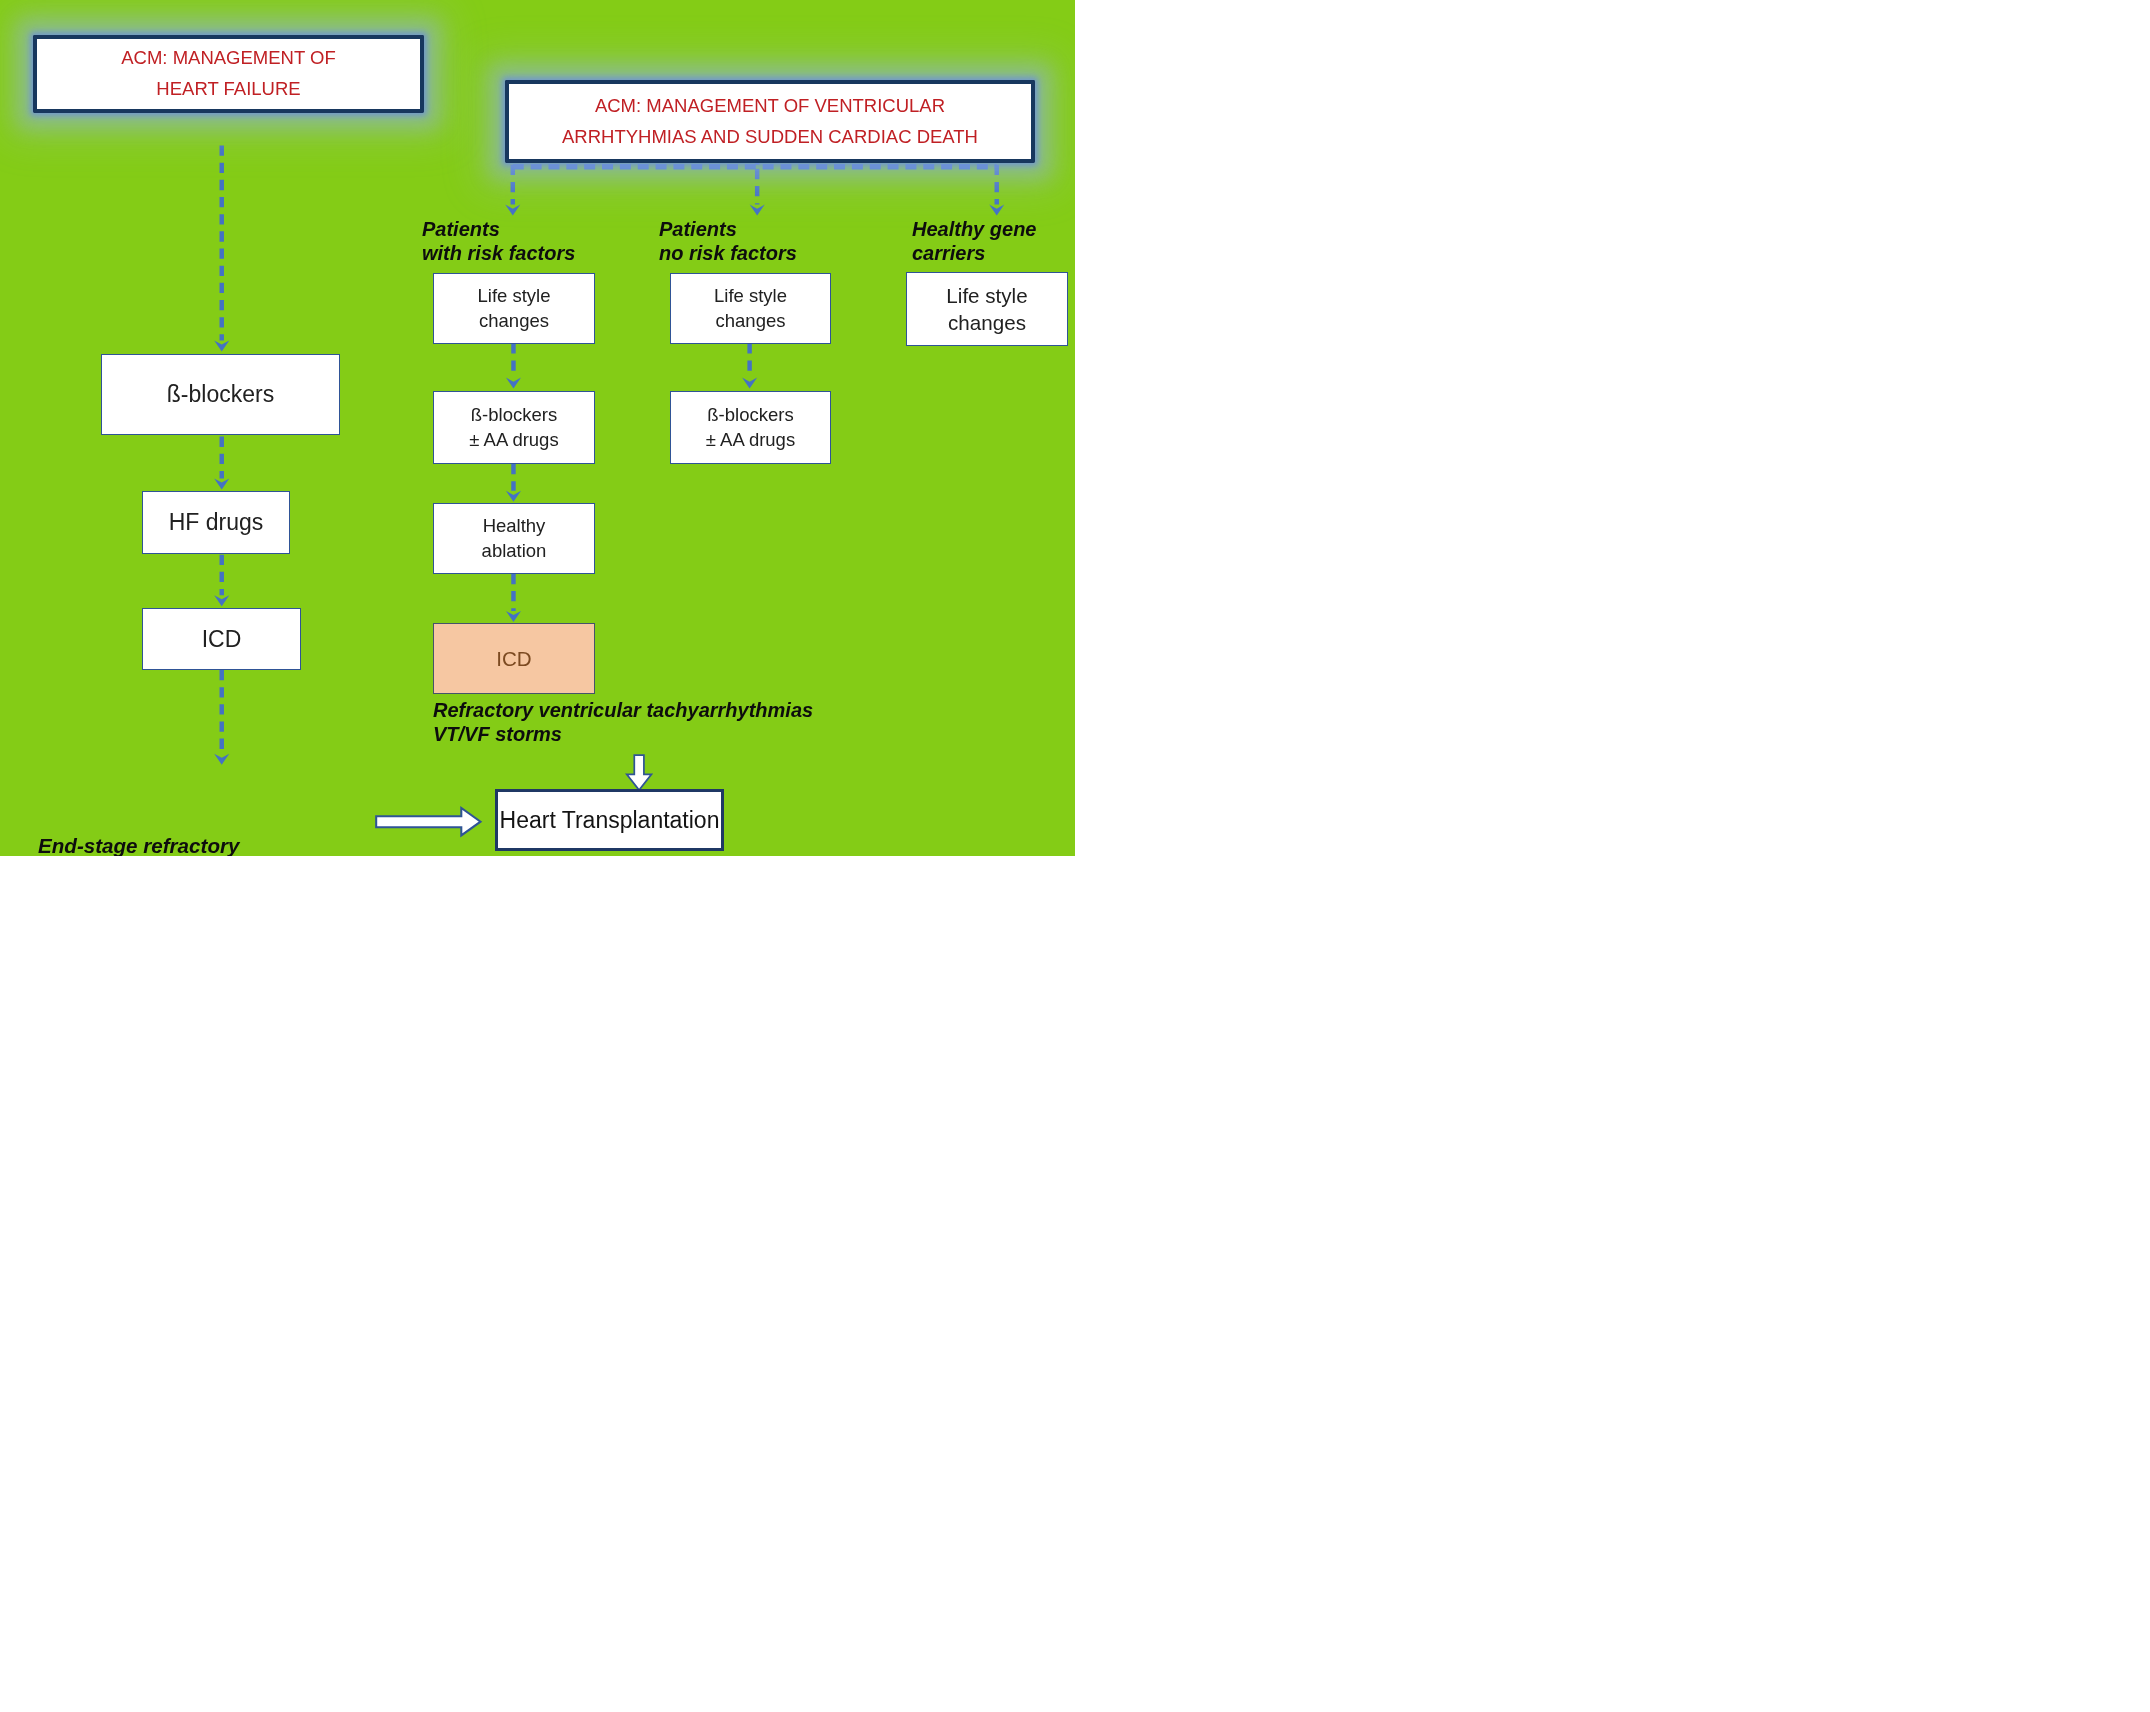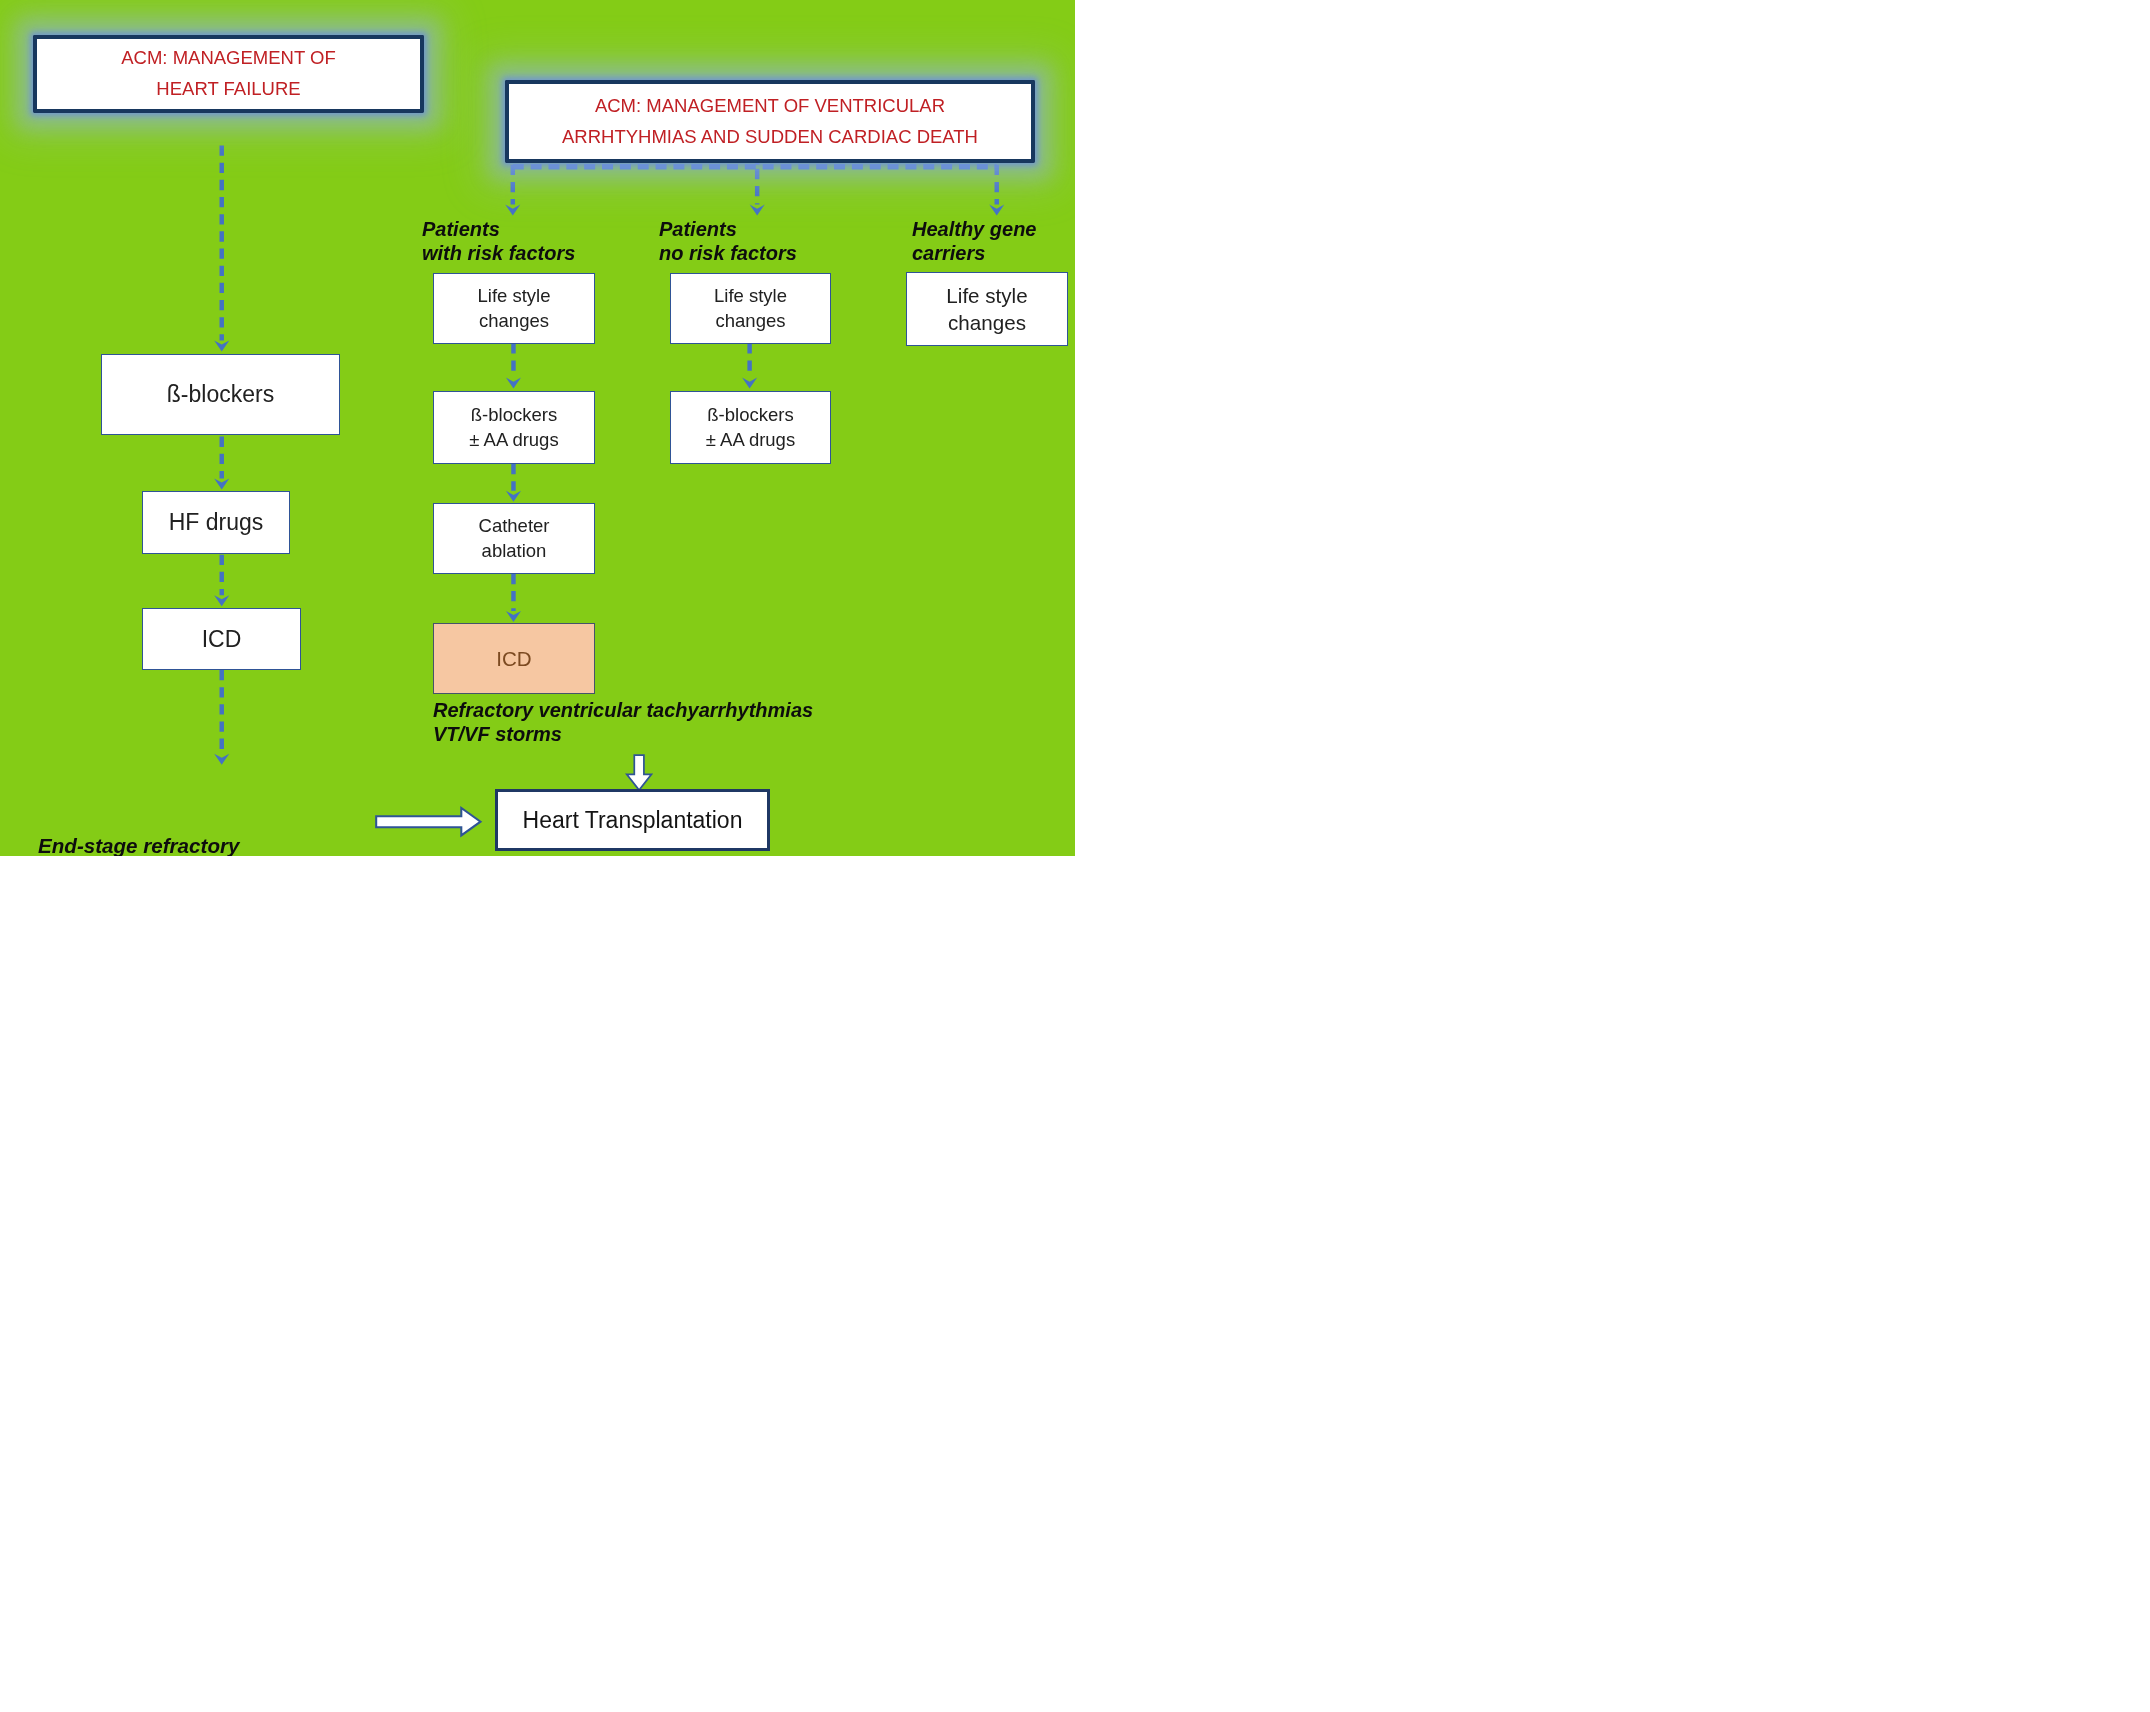--- a/index.html
+++ b/index.html
@@ -138,36 +138,36 @@
 with risk factors</div>
   <div class="lbl" style="left:659px; top:217px; width:183px;">Patients
 no risk factors</div>
   <div class="lbl" style="left:912px; top:217px; width:183px;">Healthy gene
 carriers</div>
 
   <div class="box" style="left:433px; top:273px; width:162px; height:71px; font-size:18.5px;">Life style
 changes</div>
   <div class="box" style="left:433px; top:391px; width:162px; height:73px; font-size:18.5px;">ß-blockers
 ± AA drugs</div>
-  <div class="box" style="left:433px; top:503px; width:162px; height:71px; font-size:18.5px;">Catheter
+  <div class="box" style="left:433px; top:503px; width:162px; height:71px; font-size:18.5px;">Healthy
 ablation</div>
   <div class="box orange" style="left:433px; top:623px; width:162px; height:71px; font-size:20.6px;">ICD</div>
 
   <div class="box" style="left:670px; top:273px; width:161px; height:71px; font-size:18.5px;">Life style
 changes</div>
   <div class="box" style="left:670px; top:391px; width:161px; height:73px; font-size:18.5px;">ß-blockers
 ± AA drugs</div>
 
   <div class="box" style="left:906px; top:272px; width:162px; height:74px; font-size:20.6px;">Life style
 changes</div>
 
   <div class="lbl" style="left:433px; top:698px; width:424px;">Refractory ventricular tachyarrhythmias
 VT/VF storms</div>
 
   <div class="lbl" style="left:38px; top:809px; width:316px;">
     <span class="endstage-main">End-stage refractory</span>
     
   </div>
 
-  <div class="box heart" style="left:495px; top:789px; width:275px; height:62px; font-size:23px;">Heart Transplantation</div>
+  <div class="box heart" style="left:495px; top:789px; width:229px; height:62px; font-size:23px;">Heart Transplantation</div>
 
 </div>
 
 
 </body></html>

